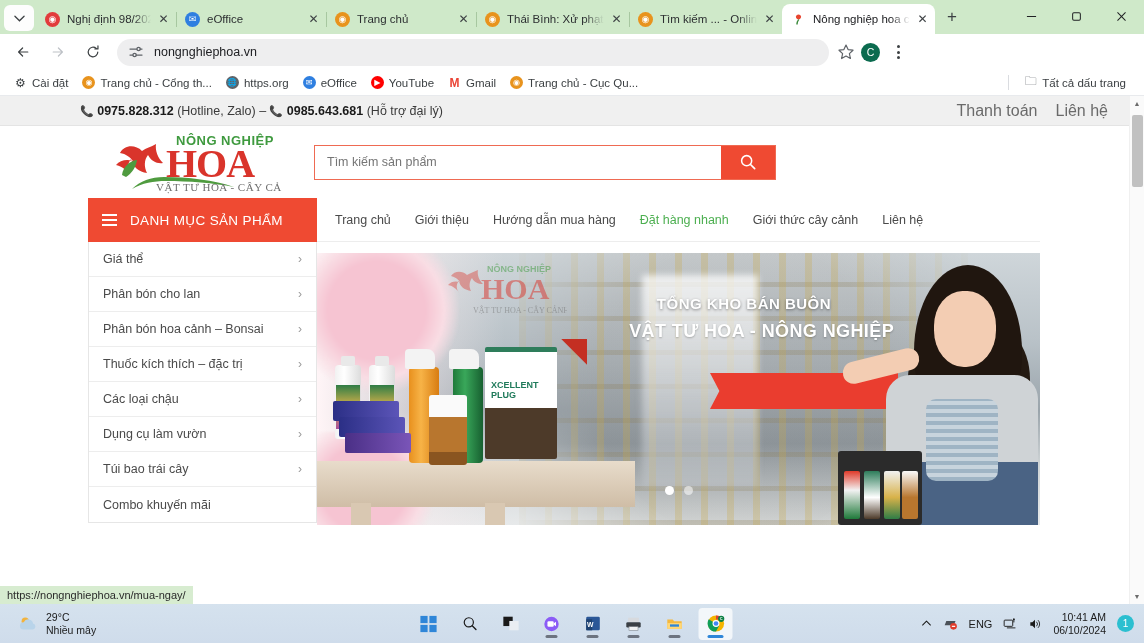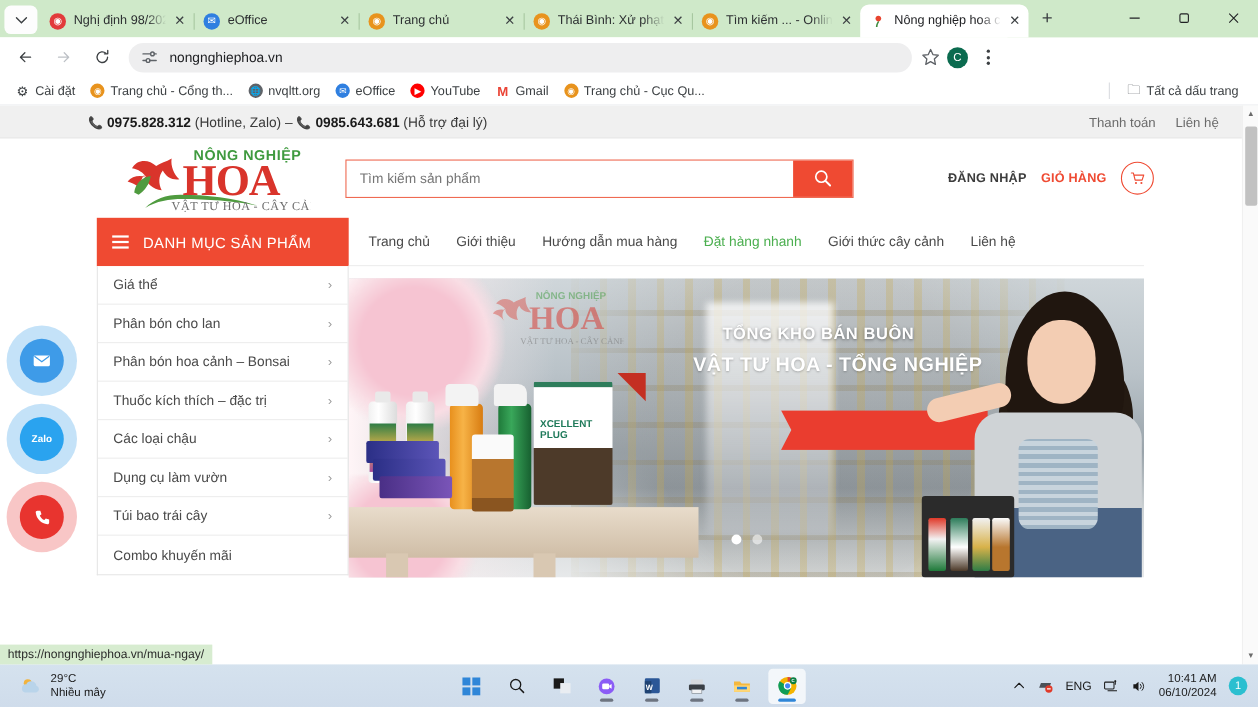--- a/index.html
+++ b/index.html
@@ -132,21 +132,21 @@
   }
   .topbar {
     height:30px; background:#f0f0f0;
     display:flex; align-items:center;
     border-bottom:1px solid #e4e4e4;
     padding: 0 36px 0 0;
   }
   .topbar-phones { margin-left:80px; font-size:12.5px; color:#3a3a3a; }
   .topbar-phones b { color:#1a1a1a; font-weight:bold; }
   .phone-ico { color:#1a1a1a; font-size:11px; }
-  .topbar-right { margin-left:auto; display:flex; gap:18px; font-size:12px; color:#6a6a6a; }
+  .topbar-right { margin-left:auto; display:flex; gap:18px; font-size:16px; color:#6a6a6a; }
 
   .header {
     height:72px; display:flex; align-items:center; background:#fff;
   }
   .logo { margin-left:112px; width:170px; height:66px; position:relative; }
   .search-wrap {
     margin-left:32px; width:462px; height:35px;
     border:1px solid #ef6a52; display:flex; background:#fff;
   }
   .search-input {
@@ -472,21 +472,21 @@
     <div class="bm">
       <span class="bm-ico" style="background:transparent;color:#3c4043;font-size:12px">⚙</span>
       <span>Cài đặt</span>
     </div>
     <div class="bm">
       <span class="bm-ico" style="background:#e8931d">◉</span>
       <span>Trang chủ - Cổng th...</span>
     </div>
     <div class="bm">
       <span class="bm-ico" style="background:#5f6368">🌐</span>
-      <span>nvqltt.org</span>
+      <span>https.org</span>
     </div>
     <div class="bm">
       <span class="bm-ico" style="background:#2f7fe0">✉</span>
       <span>eOffice</span>
     </div>
     <div class="bm">
       <span class="bm-ico fav-yt">▶</span>
       <span>YouTube</span>
     </div>
     <div class="bm">
@@ -540,31 +540,20 @@
       <div class="search-wrap">
         <input class="search-input" type="text" placeholder="Tìm kiếm sản phẩm" style="">
         <button class="search-btn">
           <svg viewBox="0 0 20 20" width="18" height="18">
             <circle cx="8.5" cy="8.5" r="5.6" stroke="#fff" stroke-width="1.7" fill="none"></circle>
             <path d="M12.8 12.8 L17.4 17.4" stroke="#fff" stroke-width="1.9" stroke-linecap="round"></path>
           </svg>
         </button>
       </div>
 
-      <div class="header-right">
-        <span class="hr-login">ĐĂNG NHẬP</span>
-        <span class="hr-cart-txt">GIỎ HÀNG</span>
-        <span class="hr-cart-ico">
-          <svg viewBox="0 0 20 20" width="15" height="15">
-            <path d="M2 3 H4.4 L6.6 11.6 H15 L17 5.6 H5.2" stroke="#ef4a32" stroke-width="1.4" fill="none" stroke-linecap="round" stroke-linejoin="round"></path>
-            <circle cx="7.6" cy="15.2" r="1.3" fill="#ef4a32"></circle>
-            <circle cx="14.2" cy="15.2" r="1.3" fill="#ef4a32"></circle>
-          </svg>
-        </span>
-      </div>
     </div>
 
     <div class="content-row">
 
       <div class="catcol">
         <div class="cat-head">
           <span class="burger">
               <i></i>
               <i></i>
               <i></i>
@@ -630,21 +619,21 @@
               <text x="34" y="40" font-family="Liberation Serif, serif" font-size="30" font-weight="bold" fill="#d9342b">HOA</text>
               <text x="26" y="54" font-family="Liberation Serif, serif" font-size="8" fill="#6e6e6e">VẬT TƯ HOA - CÂY CẢNH</text>
             </svg>
           </div>
 
           <div class="ribbon-top">TỔNG KHO BÁN BUÔN</div>
           <div class="ribbon-wrap">
             <div class="ribbon-tail-l"></div>
             <div class="ribbon-tail-r"></div>
             <div class="ribbon"></div>
-            <div class="ribbon-txt">VẬT TƯ HOA - TỔNG NGHIỆP</div>
+            <div class="ribbon-txt">VẬT TƯ HOA - NÔNG NGHIỆP</div>
           </div>
 
           <div class="table-top"></div>
           <div class="table-leg" style="left:34px"></div>
           <div class="table-leg" style="left:168px"></div>
 
           <div class="bottle" style="left:18px;bottom:86px">
               <span class="lbl"></span>
             </div>
           <div class="bottle" style="left:52px;bottom:86px">
@@ -684,40 +673,20 @@
     </div>
 
   </div>
 
   <div class="pagescroll">
     <div class="ps-arrow">▲</div>
     <div class="ps-thumb"></div>
     <div class="ps-arrow bottom">▼</div>
   </div>
 
-  <div class="float-col">
-    <div class="fbtn fb-mail">
-      <span class="inner">
-        <svg viewBox="0 0 22 22" width="18" height="18">
-            <rect x="2" y="5" width="18" height="12" rx="1.5" fill="#fff"></rect>
-            <path d="M2.8 6 L11 12 L19.2 6" stroke="#3e9be8" stroke-width="1.5" fill="none"></path>
-          </svg>
-      </span>
-    </div>
-    <div class="fbtn fb-zalo">
-      <span class="inner">Zalo</span>
-    </div>
-    <div class="fbtn fb-phone">
-      <span class="inner">
-        <svg viewBox="0 0 22 22" width="17" height="17">
-            <path d="M5 3 L8.6 3 L10 7 L8 8.6 C9 11.2 11 13.2 13.4 14 L15 12 L19 13.4 L19 17 C19 18 18 19 17 18.8 C9.6 18 4 12.4 3.2 5 C3 4 4 3 5 3z" fill="#fff"></path>
-          </svg>
-      </span>
-    </div>
-  </div>
 
   <div class="statusbar">https://nongnghiephoa.vn/mua-ngay/</div>
 
   <div class="taskbar">
     <div class="tb-weather">
       <span class="wi">
         <svg viewBox="0 0 24 24" width="22" height="22">
           <circle cx="9" cy="9" r="4" fill="#f2b33d"></circle>
           <path d="M7 18 a4 4 0 0 1 .4-8 a5.4 5.4 0 0 1 10.2 1.4 A3.4 3.4 0 0 1 17.4 18z" fill="#b9d4ea"></path>
         </svg>

